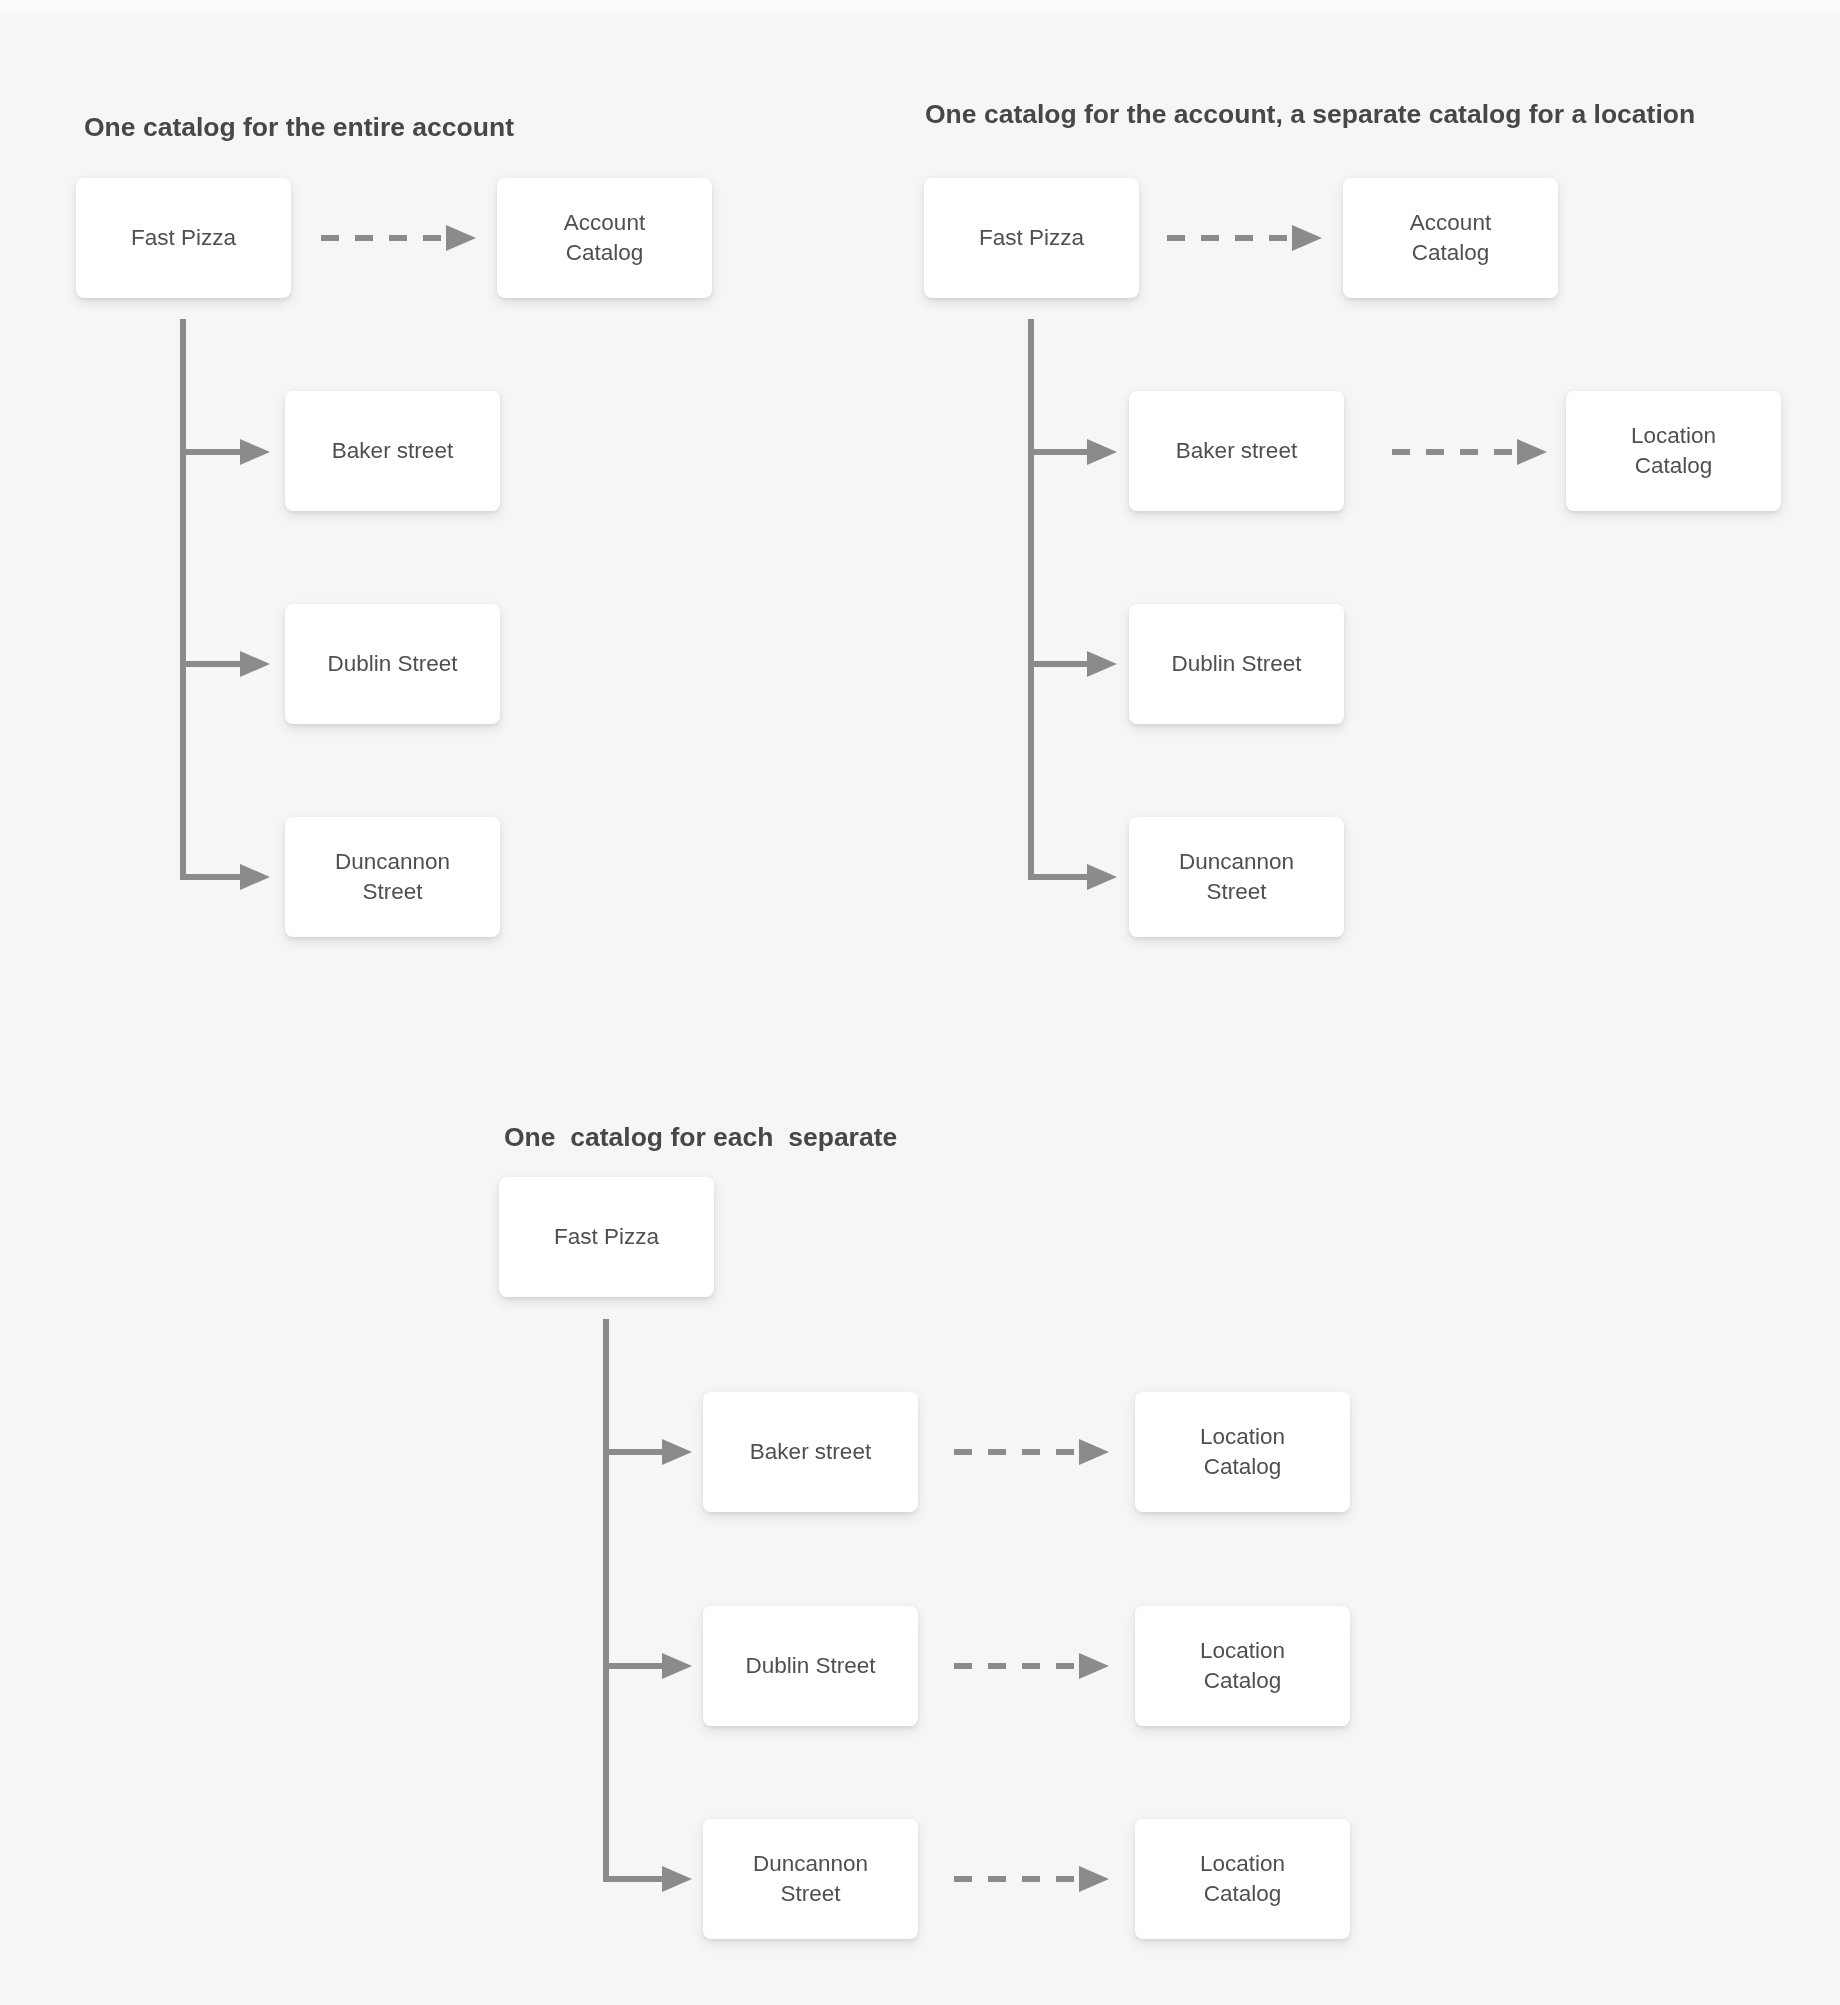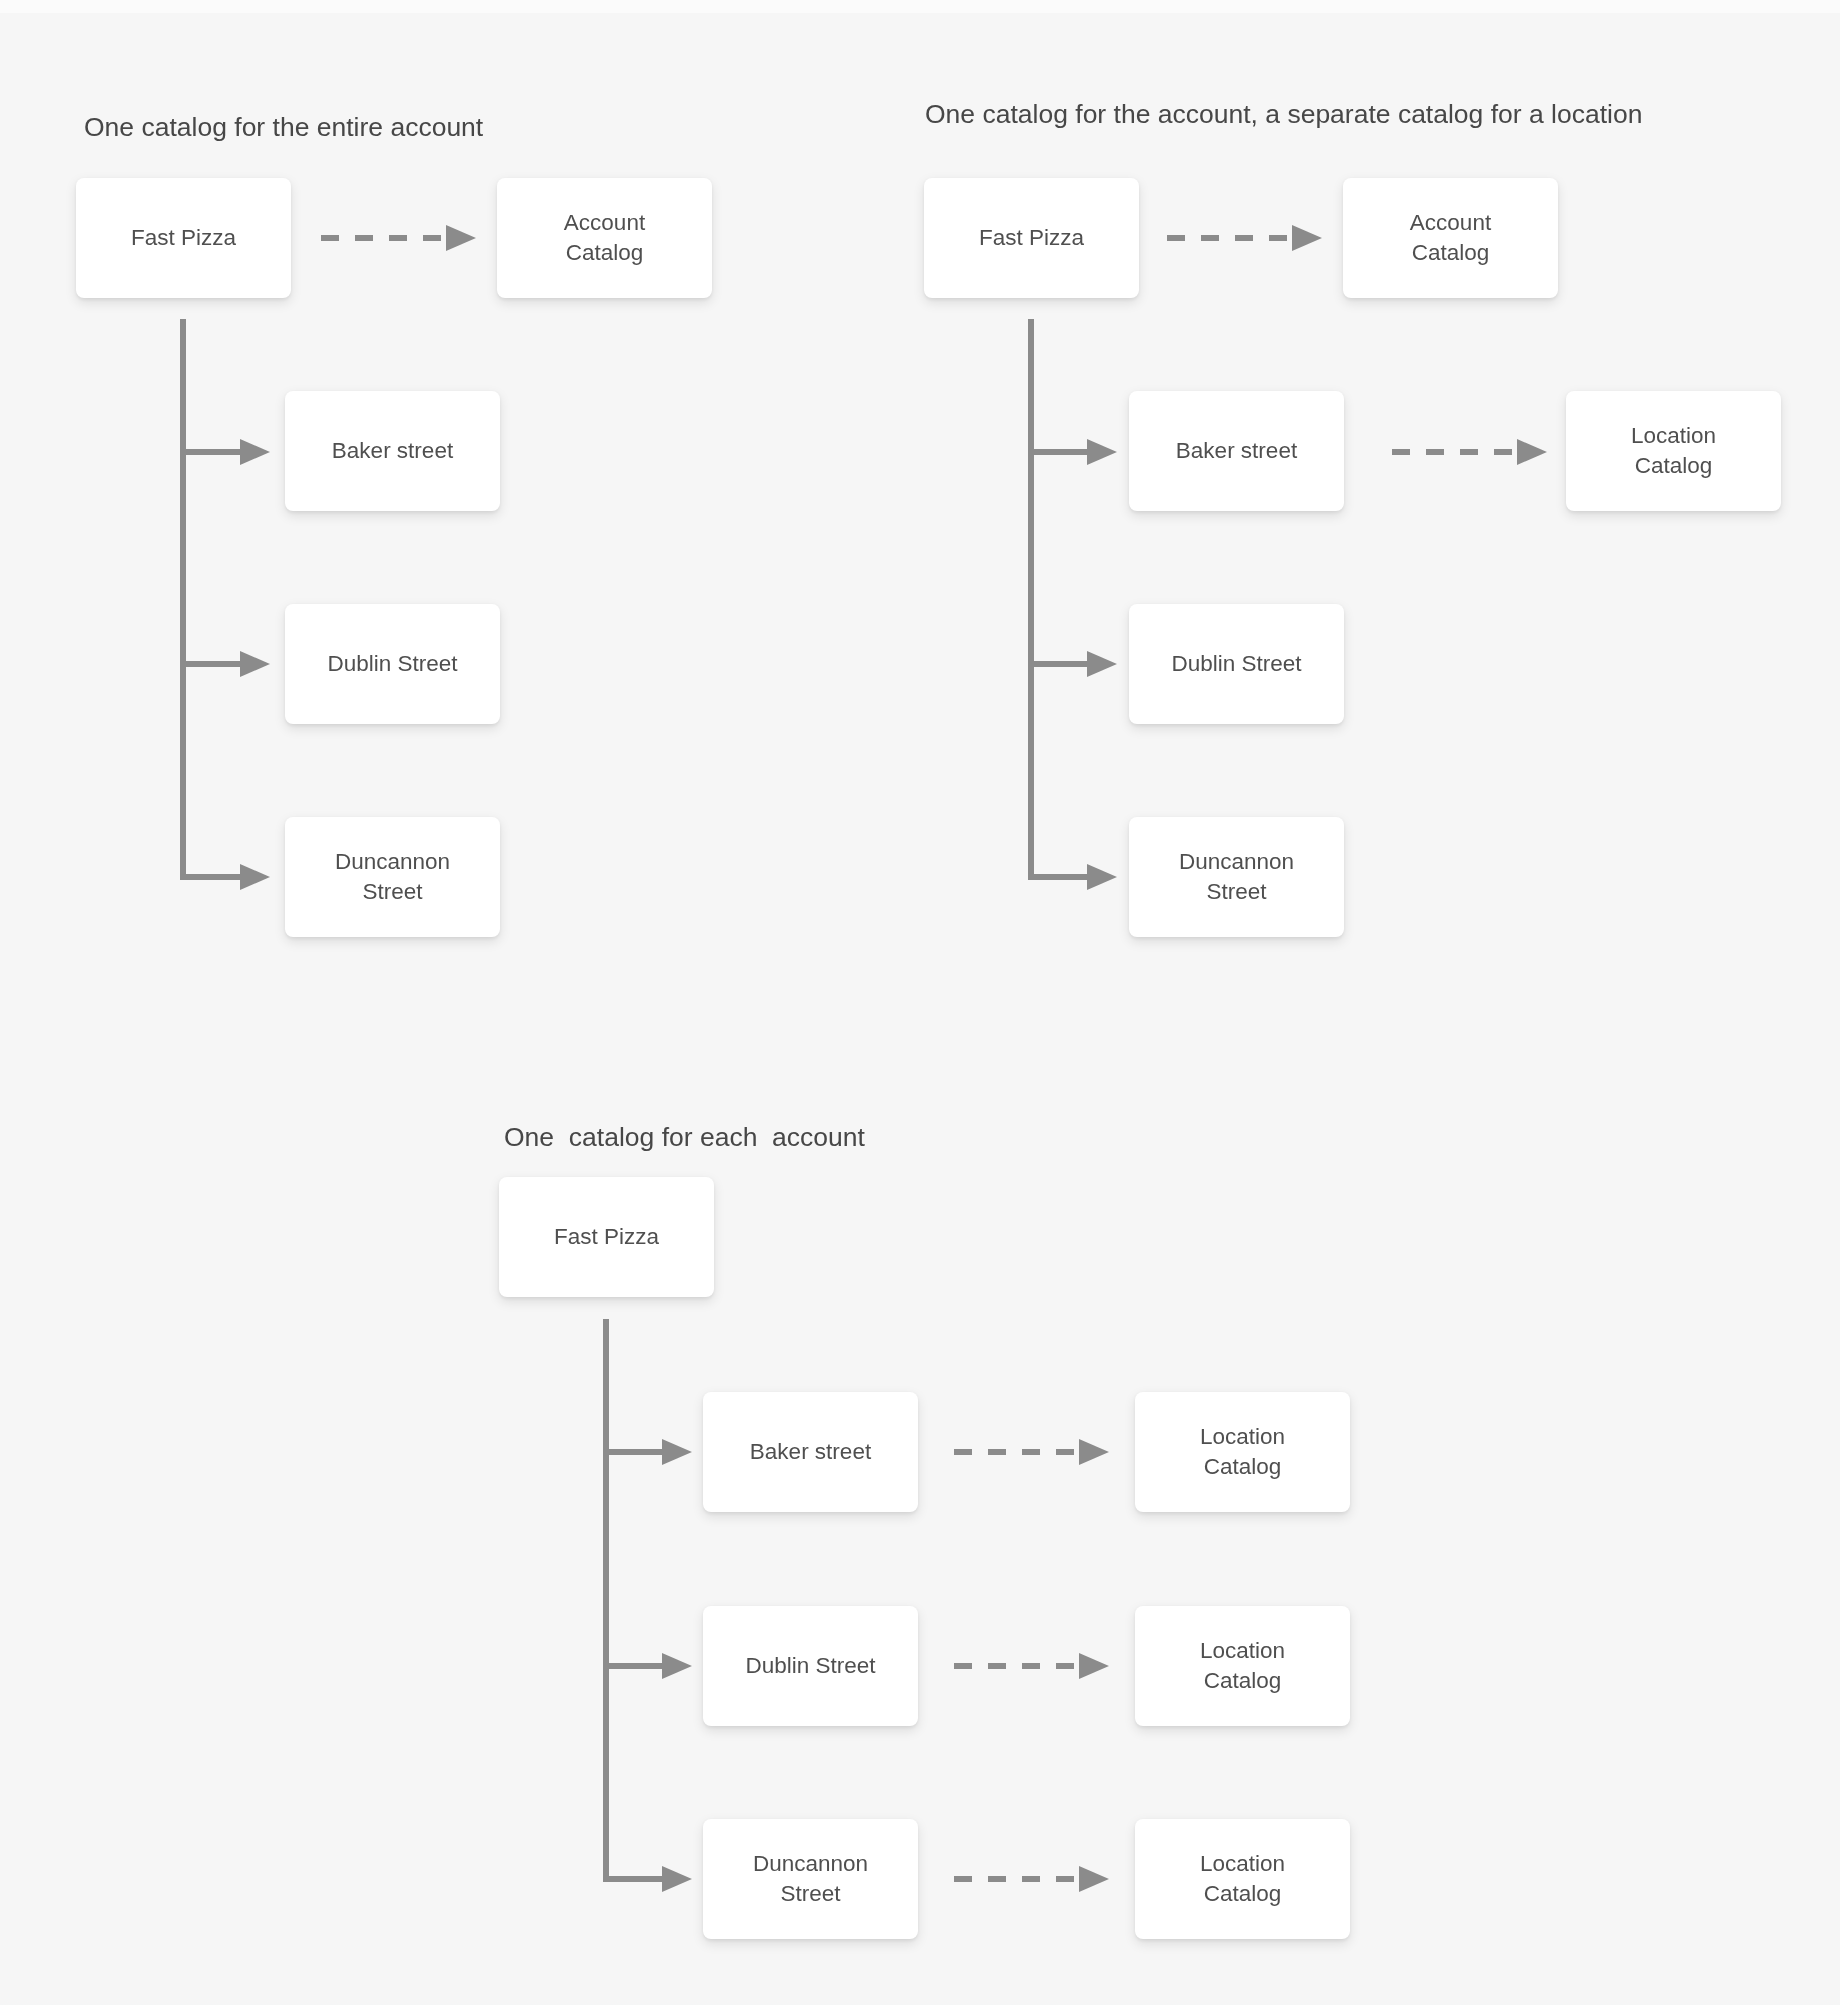--- a/index.html
+++ b/index.html
@@ -20,21 +20,21 @@
     overflow:hidden;
   }
   .top-strip{
     position:absolute;left:0;top:0;width:1841px;height:13px;
     background:var(--strip);
   }
   section{display:contents;}
   .title{
     position:absolute;
     font-size:26.5px;
-    font-weight:400;
+    font-weight:700;
     color:var(--title);
     white-space:pre;
     line-height:1.25;
   }
   .node{
     position:absolute;
     width:215px;
     height:120px;
     background:var(--node-fill);
     border-radius:8px;
@@ -166,21 +166,21 @@
       <div class="tri"></div>
     </div>
     <div class="branch" style="left:1031px;top:864px">
       <div class="hline" style="width:56px"></div>
       <div class="tri"></div>
     </div>
   </section>
 
   
   <section>
-    <div class="title" style="left:504px;top:1121px">One  catalog for each  account</div>
+    <div class="title" style="left:504px;top:1121px">One  catalog for each  separate</div>
 
     <div class="node" style="left:499px;top:1177px">
       <span class="label">Fast Pizza</span>
     </div>
     <div class="node" style="left:703px;top:1392px">
       <span class="label">Baker street</span>
     </div>
     <div class="node" style="left:1135px;top:1392px">
       <span class="label">Location Catalog</span>
     </div>

